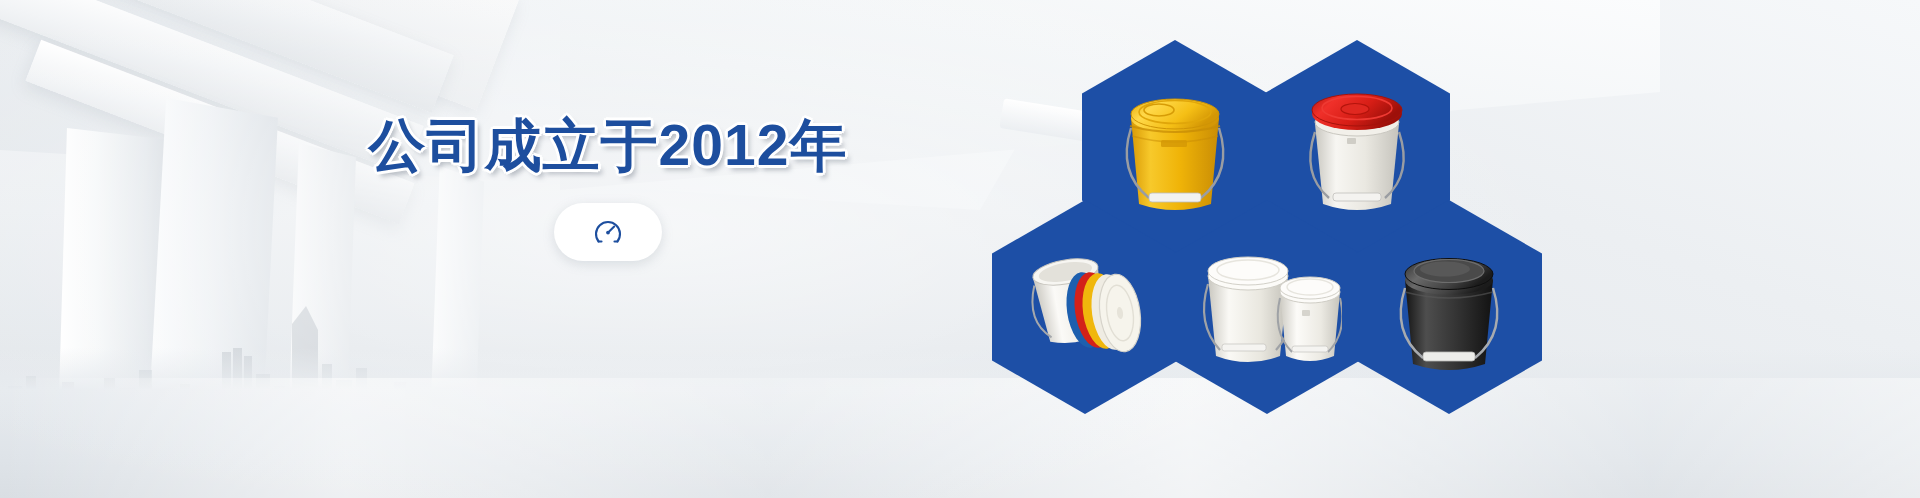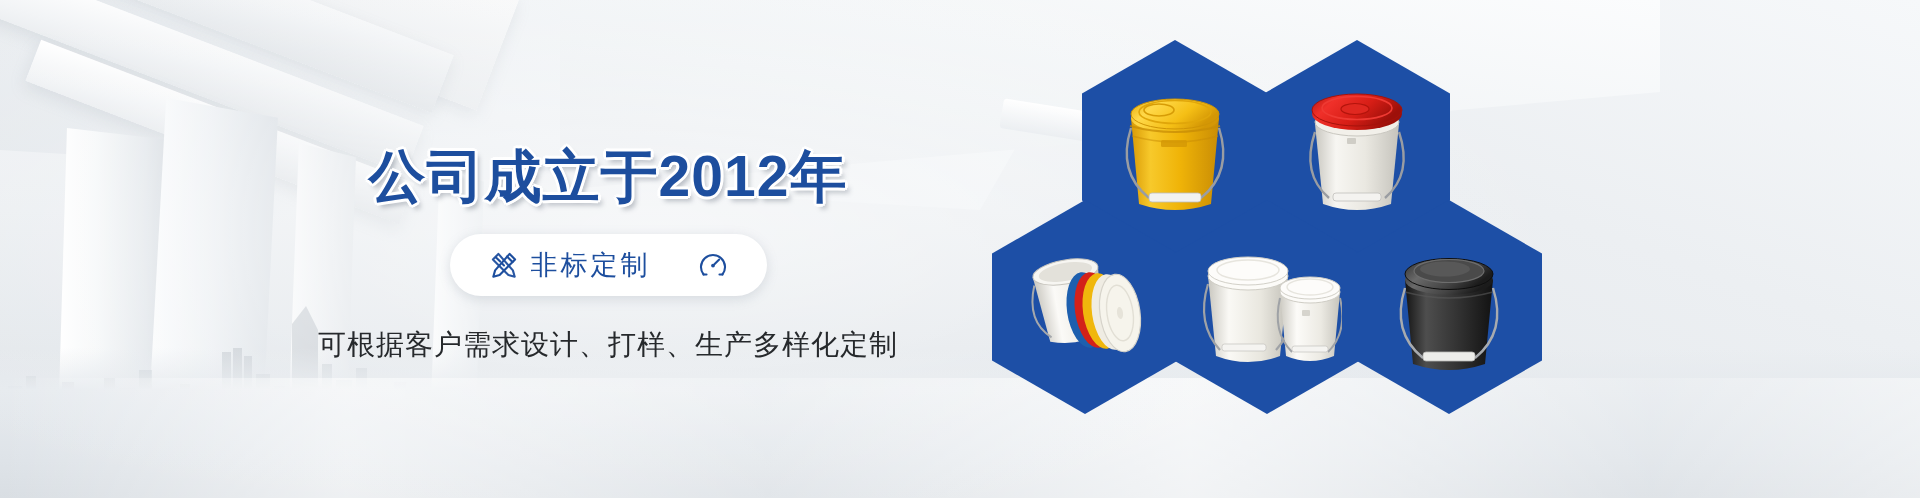--- a/index.html
+++ b/index.html
@@ -121,21 +121,21 @@
     inset: 0;
     background: radial-gradient(ellipse 62% 78% at 34% 46%,
                 rgba(255,255,255,0.55) 0%, rgba(255,255,255,0.10) 55%, rgba(255,255,255,0) 80%);
     pointer-events: none;
   }
 
   
   .text-block {
     position: absolute;
     left: 288px;
-    top: 146px;
+    top: 115px;
     width: 640px;
     text-align: center;
   }
 
   .headline {
     font-size: 57px;
     font-weight: 700;
     letter-spacing: 1px;
     color: #1d4e9e;
     line-height: 1.08;
@@ -282,48 +282,35 @@
     <div class="bg-floor-sheen"></div>
     <div class="haze"></div>
   </div>
 
   <div class="text-block">
 
     <div class="headline">公司成立于2012年</div>
 
     <div class="pill">
 
-      <div class="pill-item">
-        <svg class="ico" width="32" height="32" viewBox="0 0 32 32">
-          <g fill="none" stroke="#1d4e9e" stroke-width="2.1" stroke-linecap="round" stroke-linejoin="round">
-            <path d="M21.6 4.9 L27.1 10.4 L11.6 25.9 L5.3 27.7 L7.1 21.4 Z"></path>
-            <path d="M19.0 7.5 L24.5 13.0"></path>
-            <path d="M10.4 4.9 L4.9 10.4 L20.4 25.9 L26.7 27.7 L24.9 21.4 Z" opacity="0.95"></path>
-            <path d="M8.0 8.4 L12.2 12.6"></path>
-            <path d="M13.6 14.0 L16.0 16.4"></path>
-          </g>
-        </svg>
-        <span>非标定制</span>
-      </div>
 
       <div class="pill-item">
         <svg class="ico" width="32" height="32" viewBox="0 0 32 32">
           <g fill="none" stroke="#1d4e9e" stroke-width="2.1" stroke-linecap="round" stroke-linejoin="round">
             <path d="M6.6 25.5 A12 12 0 1 1 25.4 25.5"></path>
             <path d="M6.6 25.5 L9.5 25.5"></path>
             <path d="M25.4 25.5 L22.5 25.5"></path>
             <circle cx="16" cy="16.6" r="1.9" fill="#1d4e9e" stroke="none"></circle>
             <path d="M17.4 15.2 L22.2 10.6"></path>
           </g>
         </svg>
       </div>
 
     </div>
 
-    <div class="subline">可根据客户需求设计、打样、生产多样化定制</div>
   </div>
 
   <div class="hex-cluster">
 
     <div class="hex h1">
       <div class="hex-ring"></div>
       <div class="hex-shape"></div>
       <div class="hex-art">
         <svg width="132" height="142" viewBox="0 0 132 142" aria-hidden="true">
           <defs>

